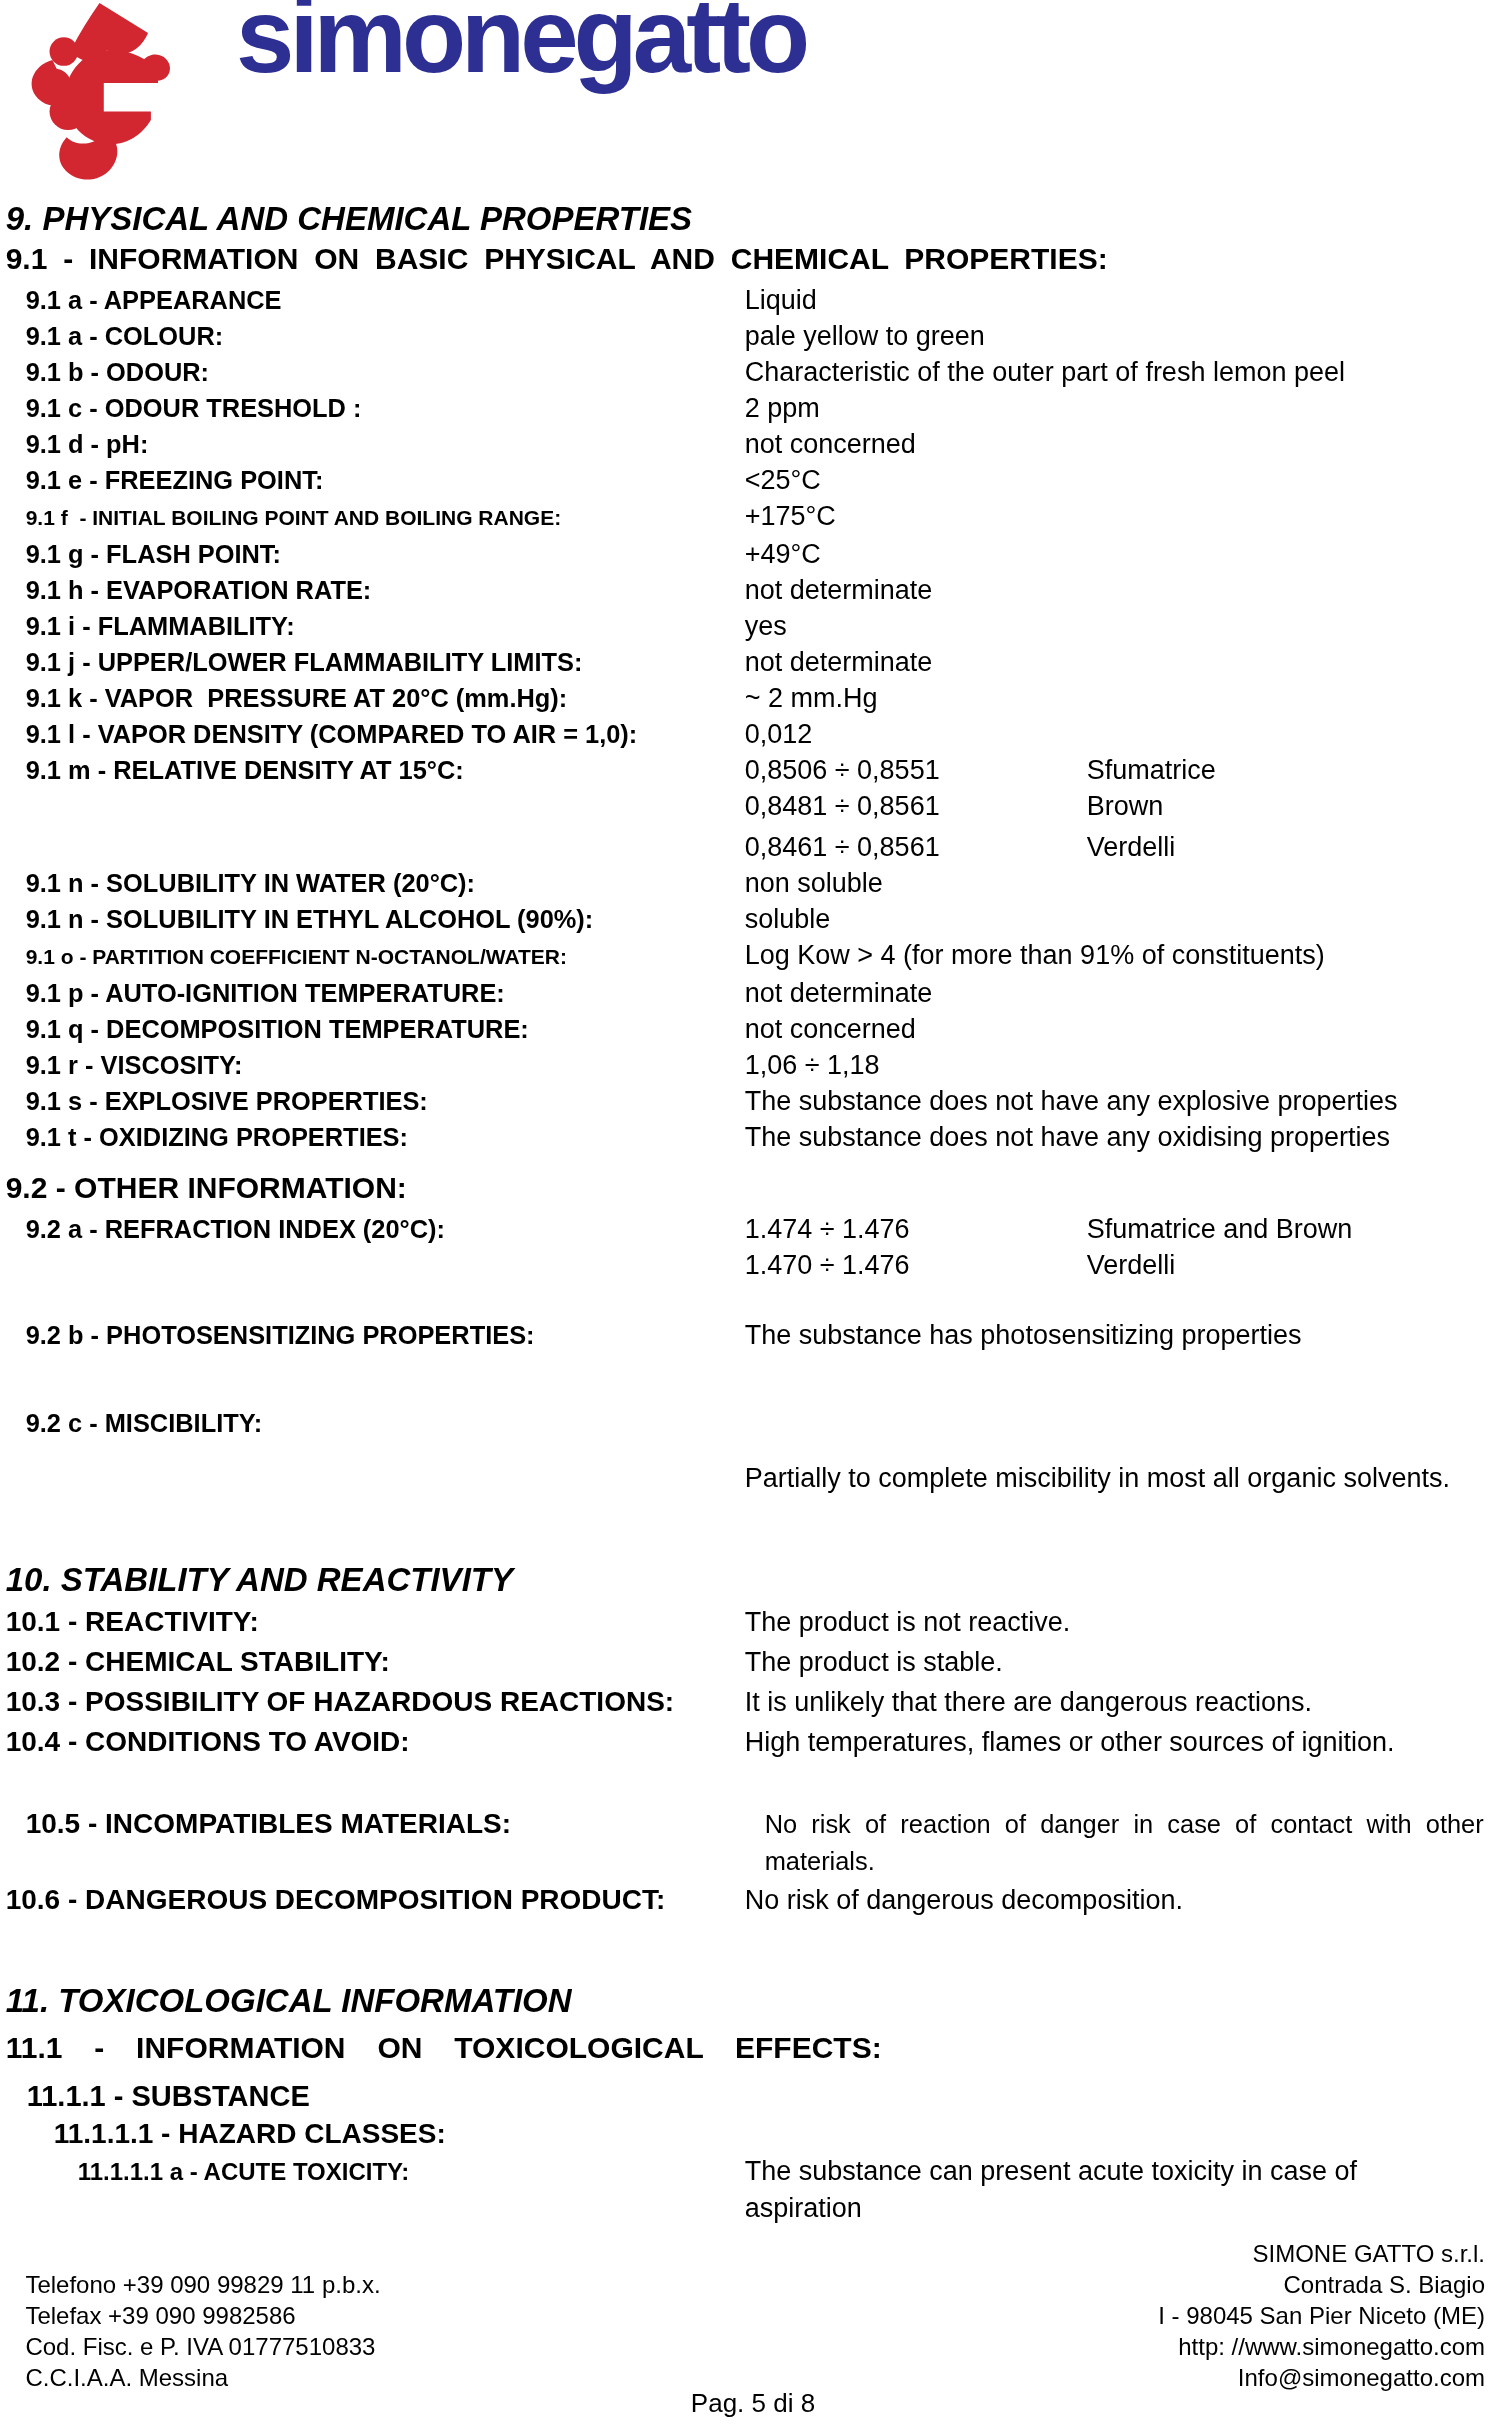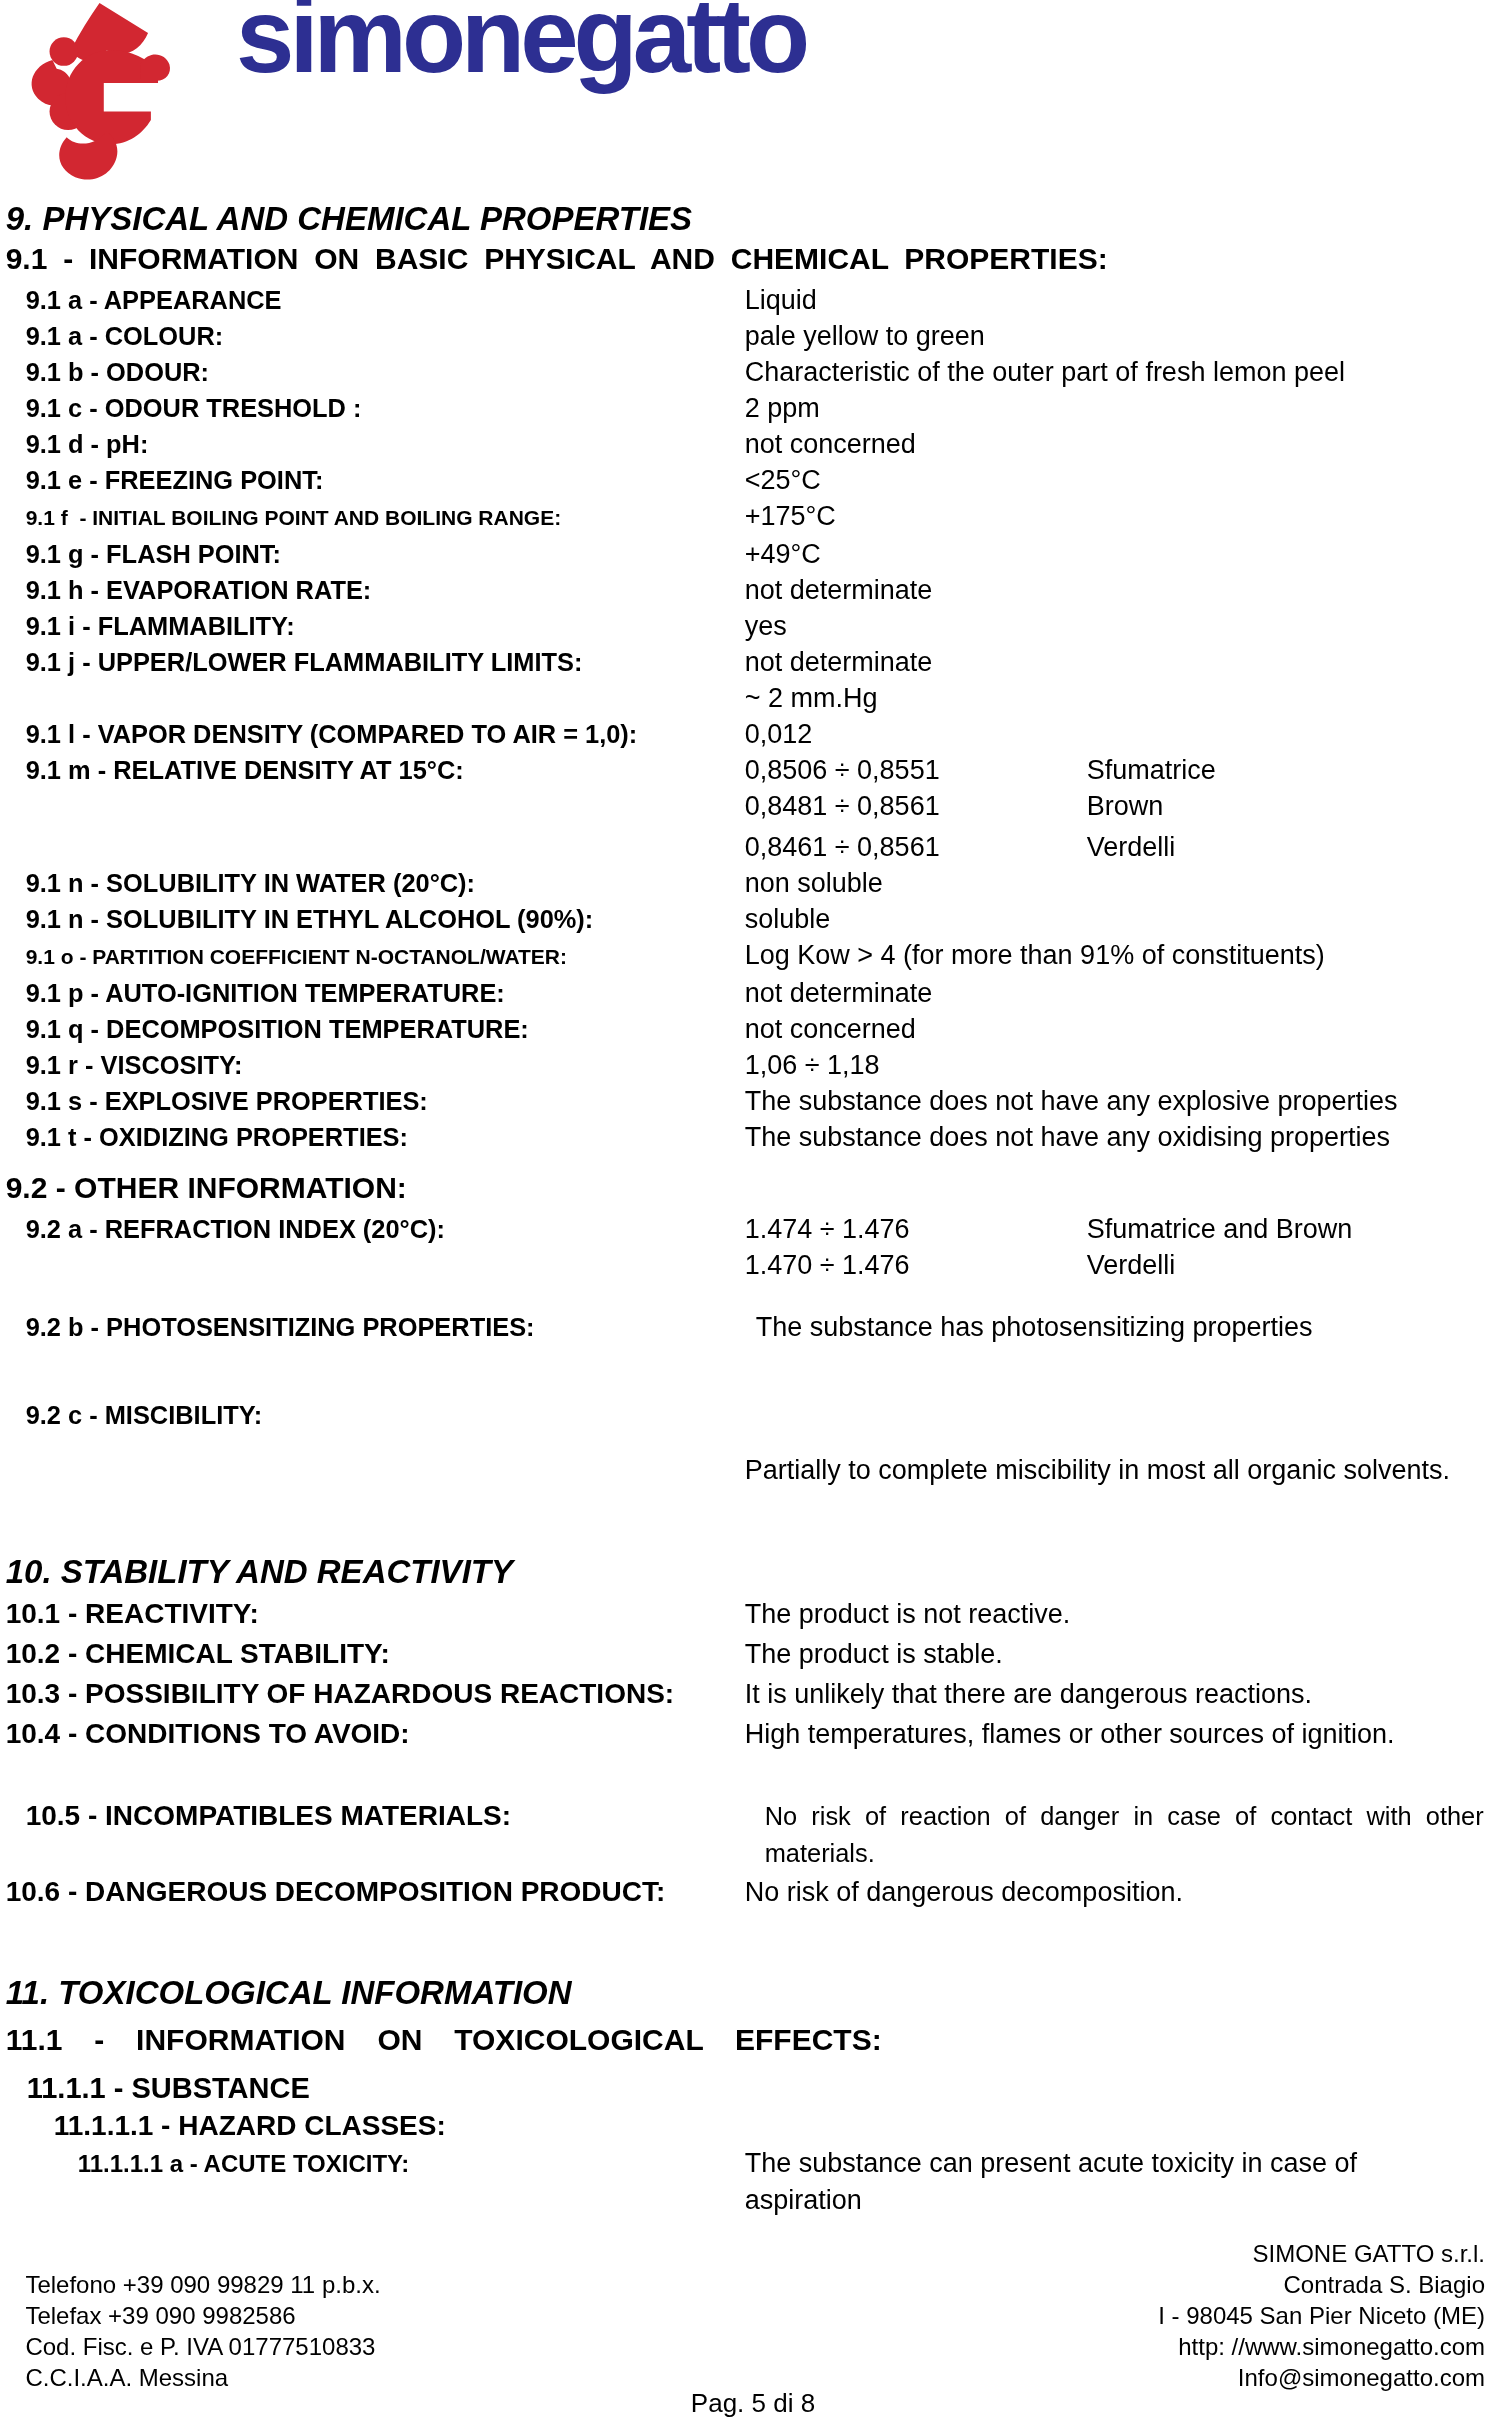--- a/index.html
+++ b/index.html
@@ -26,21 +26,21 @@
   .row { display:grid; grid-template-columns:739px 342px auto; line-height:36px; align-items:baseline; }
   .row .lbl { font-size:25.4px; font-weight:bold; padding-left:20px; white-space:pre-wrap; }
   .row .lbl.sm { font-size:21px; }
   .row .lbl.noind { padding-left:0; font-size:28px; }
   .row .val  { font-size:27px; }
   .row .qual { font-size:27px; }
   .row .val2col { grid-column:2 / 4; font-size:27px; }
   .nowrap { white-space:nowrap; }
   .mt8  { margin-top:5.7px; }
   .mt26 { margin-top:18.4px; }
-  .mt48 { margin-top:26px;gap:11px; }
+  .mt48 { margin-top:34px; }
   .mt56 { margin-top:52px; }
   .mt60 { margin-top:42px;margin-left:20px; }
   .sub92 { margin-top:13px; }
   .rows10 .row { line-height:39px; }
   .h10 { margin-top:64px; }
   .h11 { margin-top:61px; }
   .sub111 { margin-top:7px; }
   .sub1111 { margin-top:8.5px; padding-left:21px; font-size:29px; font-weight:bold; line-height:38px; }
   .sub11111 { padding-left:48px; font-size:28px; font-weight:bold; line-height:37px; }
   .rowacute { margin-top:1.4px; }
@@ -115,20 +115,21 @@
       </div>
       <div class="row">
         <div class="lbl">9.1 i - FLAMMABILITY:</div>
         <div class="val2col">yes</div>
       </div>
       <div class="row">
         <div class="lbl">9.1 j - UPPER/LOWER FLAMMABILITY LIMITS:</div>
         <div class="val2col">not determinate</div>
       </div>
       <div class="row">
+        <div class="lbl">9.1 k - VAPOR  PRESSURE AT 20°C (mm.Hg):</div>
         <div class="val2col">~ 2 mm.Hg</div>
       </div>
       <div class="row">
         <div class="lbl">9.1 l - VAPOR DENSITY (COMPARED TO AIR = 1,0):</div>
         <div class="val2col">0,012</div>
       </div>
       <div class="row">
         <div class="lbl">9.1 m - RELATIVE DENSITY AT 15°C:</div>
         <div class="val">0,8506 ÷ 0,8551</div>
         <div class="qual">Sfumatrice</div>

